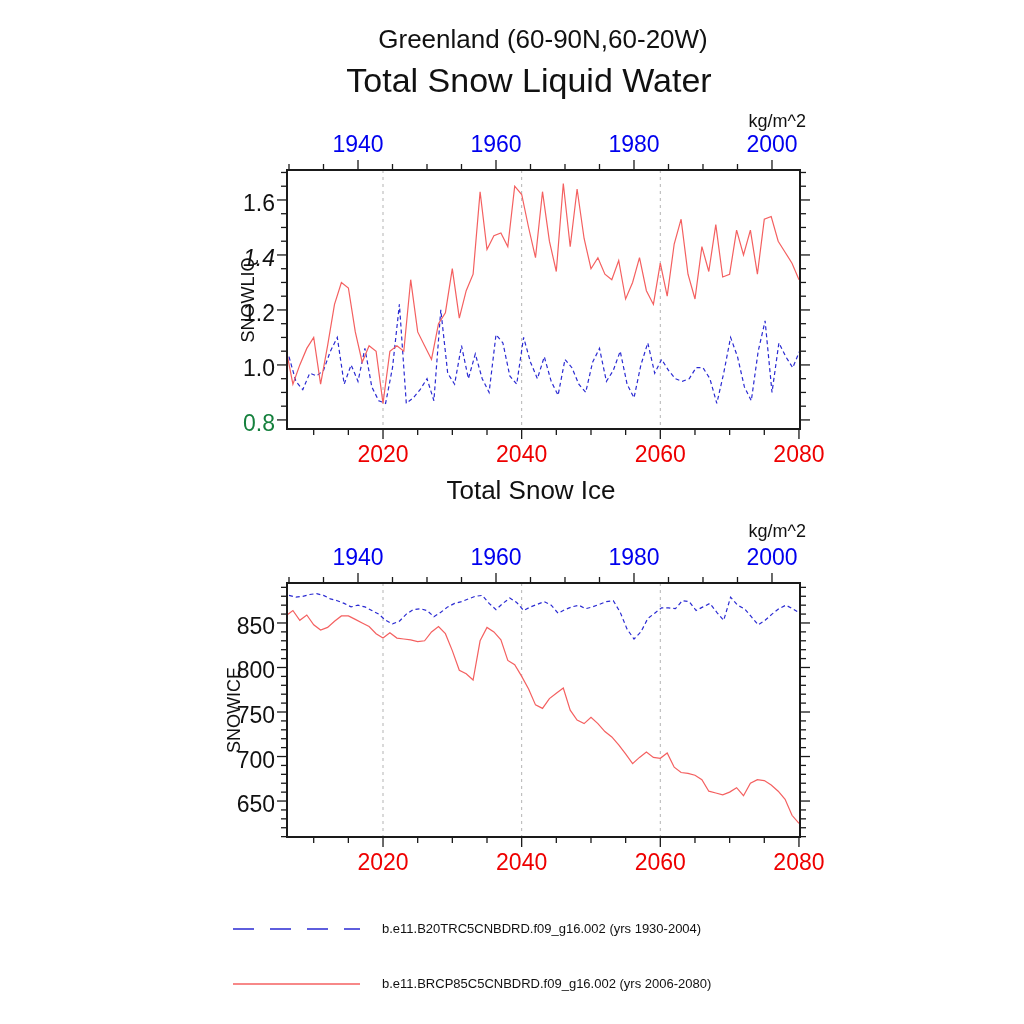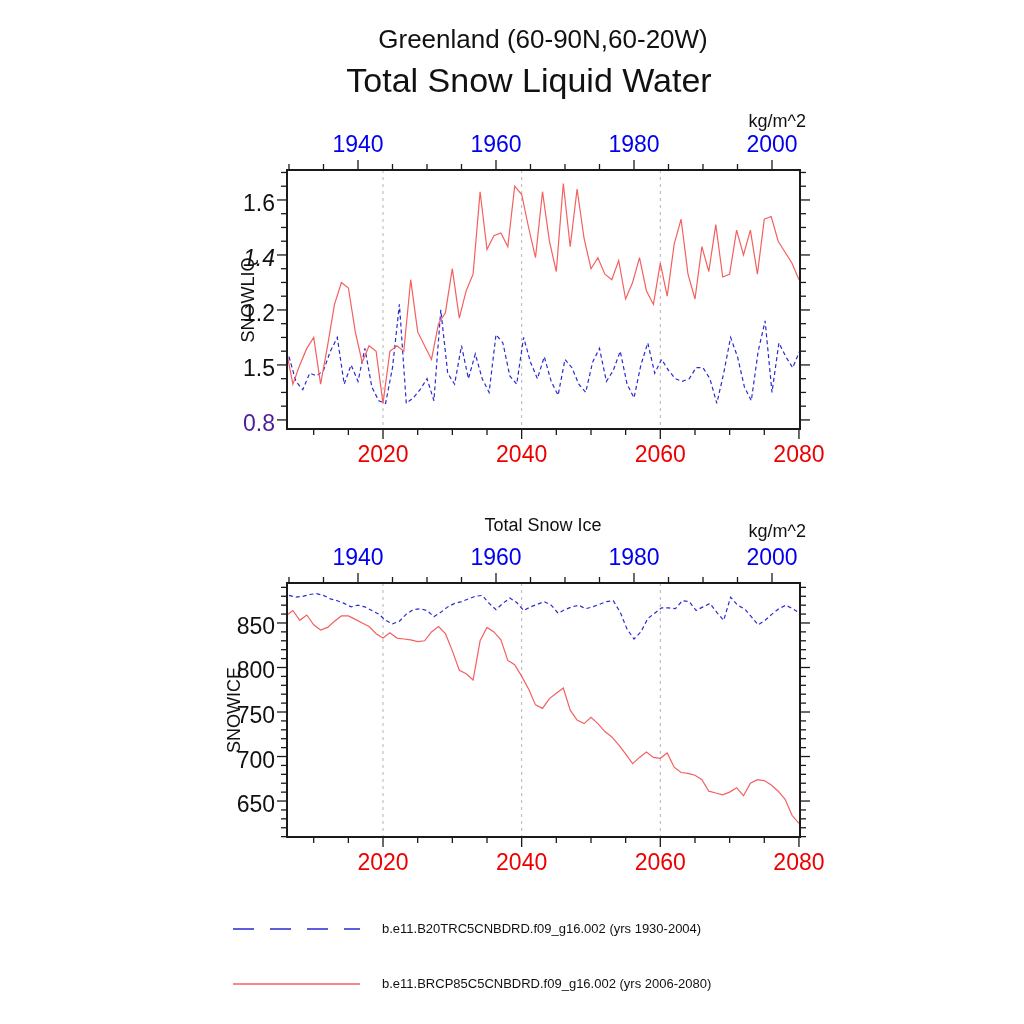--- a/index.html
+++ b/index.html
@@ -4,21 +4,21 @@
 <style>
   html,body{margin:0;padding:0;background:#ffffff;}
   #page{position:relative;width:1024px;height:1024px;background:#ffffff;overflow:hidden;
         font-family:"Liberation Sans", sans-serif;color:#111;}
   #chart-svg{position:absolute;left:0;top:0;}
   .abs{position:absolute;}
   .center{text-align:center;}
   .right{text-align:right;}
   .title-main{left:193px;top:24px;width:700px;font-size:26px;}
   .title-panel-a{left:179px;top:61px;width:700px;font-size:34px;}
-  .title-panel-b{left:193px;top:475px;width:700px;font-size:18px;margin-top:40px;}
+  .title-panel-b{left:181px;top:475px;width:700px;font-size:26px;}
   .units-a{left:606px;top:111px;width:200px;font-size:18px;}
   .units-b{left:606px;top:521px;width:200px;font-size:18px;}
   .ylab{width:140px;height:22px;font-size:18px;text-align:center;transform:rotate(-90deg);}
   .ylab-a{left:179px;top:289px;}
   .ylab-b{left:165px;top:699px;}
   .legend-text{left:382px;width:560px;font-size:13px;color:#111;}
   .legend-text-1{top:921px;}
   .legend-text-2{top:976px;}
   .tick-label{position:absolute;font-size:23px;}
 </style>
@@ -212,22 +212,22 @@
   <div class="abs legend-text legend-text-1">b.e11.B20TRC5CNBDRD.f09_g16.002 (yrs 1930-2004)</div>
   <div class="abs legend-text legend-text-2">b.e11.BRCP85C5CNBDRD.f09_g16.002 (yrs 2006-2080)</div>
 <div class="tick-label" style="color: rgb(0, 0, 238); top: 131px; left: 322.999px; width: 70px; text-align: center;">1940</div>
     <div class="tick-label" style="color: rgb(0, 0, 238); top: 131px; left: 460.995px; width: 70px; text-align: center;">1960</div>
     <div class="tick-label" style="color: rgb(0, 0, 238); top: 131px; left: 598.991px; width: 70px; text-align: center;">1980</div>
     <div class="tick-label" style="color: rgb(0, 0, 238); top: 131px; left: 736.987px; width: 70px; text-align: center;">2000</div>
     <div class="tick-label" style="color: rgb(238, 0, 0); top: 441px; left: 348.014px; width: 70px; text-align: center;">2020</div>
     <div class="tick-label" style="color: rgb(238, 0, 0); top: 441px; left: 486.663px; width: 70px; text-align: center;">2040</div>
     <div class="tick-label" style="color: rgb(238, 0, 0); top: 441px; left: 625.311px; width: 70px; text-align: center;">2060</div>
     <div class="tick-label" style="color: rgb(238, 0, 0); top: 441px; left: 763.96px; width: 70px; text-align: center;">2080</div>
-    <div class="tick-label" style="color: #4c1d95; top: 409.927px; left: 205px; width: 70px; text-align: right;">0.8</div>
-    <div class="tick-label" style="color: rgb(17, 17, 17); top: 354.937px; left: 205px; width: 70px; text-align: right;">1.5</div>
+    <div class="tick-label" style="color: #15803d; top: 409.927px; left: 205px; width: 70px; text-align: right;">0.8</div>
+    <div class="tick-label" style="color: rgb(17, 17, 17); top: 354.937px; left: 205px; width: 70px; text-align: right;">1.0</div>
     <div class="tick-label" style="color: rgb(17, 17, 17); top: 299.948px; left: 205px; width: 70px; text-align: right;">1.2</div>
     <div class="tick-label" style="color: rgb(17, 17, 17); top: 244.959px; left: 205px; width: 70px; text-align: right; font-style: italic;">1.4</div>
     <div class="tick-label" style="color: rgb(17, 17, 17); top: 189.969px; left: 205px; width: 70px; text-align: right;">1.6</div>
     <div class="tick-label" style="color: rgb(0, 0, 238); top: 544px; left: 322.999px; width: 70px; text-align: center;">1940</div>
     <div class="tick-label" style="color: rgb(0, 0, 238); top: 544px; left: 460.995px; width: 70px; text-align: center;">1960</div>
     <div class="tick-label" style="color: rgb(0, 0, 238); top: 544px; left: 598.991px; width: 70px; text-align: center;">1980</div>
     <div class="tick-label" style="color: rgb(0, 0, 238); top: 544px; left: 736.987px; width: 70px; text-align: center;">2000</div>
     <div class="tick-label" style="color: rgb(238, 0, 0); top: 849px; left: 348.014px; width: 70px; text-align: center;">2020</div>
     <div class="tick-label" style="color: rgb(238, 0, 0); top: 849px; left: 486.663px; width: 70px; text-align: center;">2040</div>
     <div class="tick-label" style="color: rgb(238, 0, 0); top: 849px; left: 625.311px; width: 70px; text-align: center;">2060</div>

